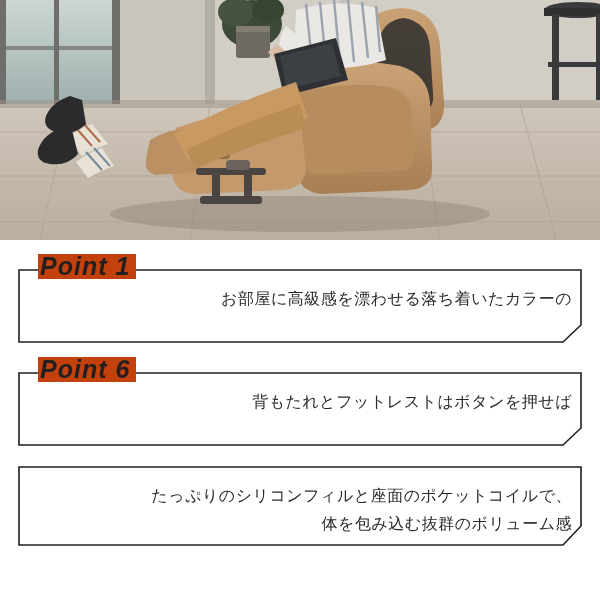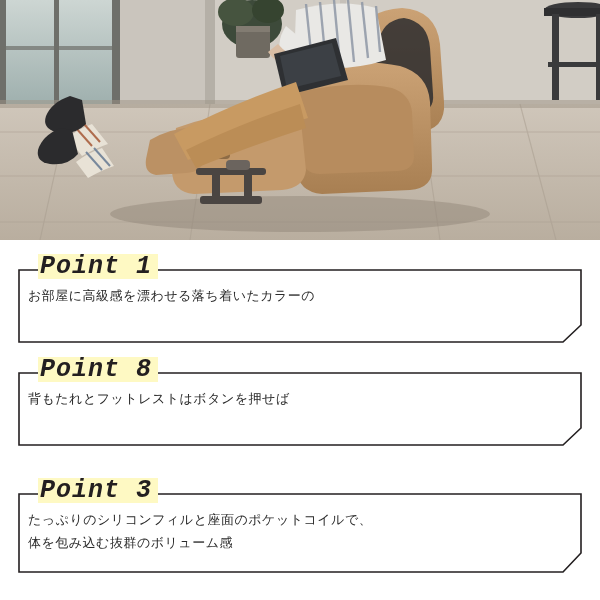--- a/index.html
+++ b/index.html
@@ -33,51 +33,51 @@
 
   
   .points {
     padding: 14px 18px 6px 18px;
     box-sizing: border-box;
   }
   .point-block {
     margin-bottom: 14px;
   }
   .point-title {
-    font-family: Liberation Mono, monospace;
+    font-family: Liberation Sans, sans-serif;
     font-weight: bold;
     font-style: italic;
     font-size: 25px;
     letter-spacing: 1px;
     color: #231f20;
     margin: 0 0 2px 20px;
     line-height: 1;
     position: relative;
     z-index: 3;
     display: inline-block;
-    background: #fef9c3;
+    background: #c2410c;
     padding: 0 6px 0 2px;
   }
   .point-box {
     position: relative;
     margin-top: -12px;
     padding: 16px 10px 12px 10px;
     box-sizing: border-box;
   }
   .point-box .frame {
     position: absolute;
     inset: 0;
     z-index: 1;
   }
   .point-text {
     position: relative;
     z-index: 2;
-    text-align: left;
+    text-align: right;
     font-family: "DejaVu Sans", "Liberation Sans", sans-serif;
-    font-size: 13px;
+    font-size: 16px;
     line-height: 1.75;
     color: #2a2a2a;
     letter-spacing: 0.5px;
   }
   .point-text div { white-space: nowrap; }
 
   .p1 .point-box { height: 74px; }
   .p2 .point-box { height: 92px; }
   .p3 .point-box { height: 80px; border-radius: 16px; }
 </style>
@@ -225,33 +225,32 @@
         <svg class="frame" viewBox="0 0 564 74" preserveAspectRatio="none">
           <path d="M1 1 L563 1 L563 56 L545 73 L1 73 Z" fill="none" stroke="#231f20" stroke-width="1.6"></path>
         </svg>
         <div class="point-text">
           <div>お部屋に高級感を漂わせる落ち着いたカラーの</div>
         </div>
       </div>
     </div>
 
     <div class="point-block p2">
-      <div class="point-title">Point 8</div>
+      <div class="point-title">Point 6</div>
       <div class="point-box">
         <svg class="frame" viewBox="0 0 564 74" preserveAspectRatio="none">
           <path d="M1 1 L563 1 L563 56 L545 73 L1 73 Z" fill="none" stroke="#231f20" stroke-width="1.6"></path>
         </svg>
         <div class="point-text">
           <div>背もたれとフットレストはボタンを押せば</div>
         </div>
       </div>
     </div>
 
     <div class="point-block p3">
-      <div class="point-title">Point 3</div>
       <div class="point-box">
         <svg class="frame" viewBox="0 0 564 80" preserveAspectRatio="none">
           <path d="M1 1 L563 1 L563 60 L545 79 L1 79 Z" fill="none" stroke="#231f20" stroke-width="1.6"></path>
         </svg>
         <div class="point-text">
           <div>たっぷりのシリコンフィルと座面のポケットコイルで、</div>
           <div>体を包み込む抜群のボリューム感</div>
         </div>
       </div>
     </div>

